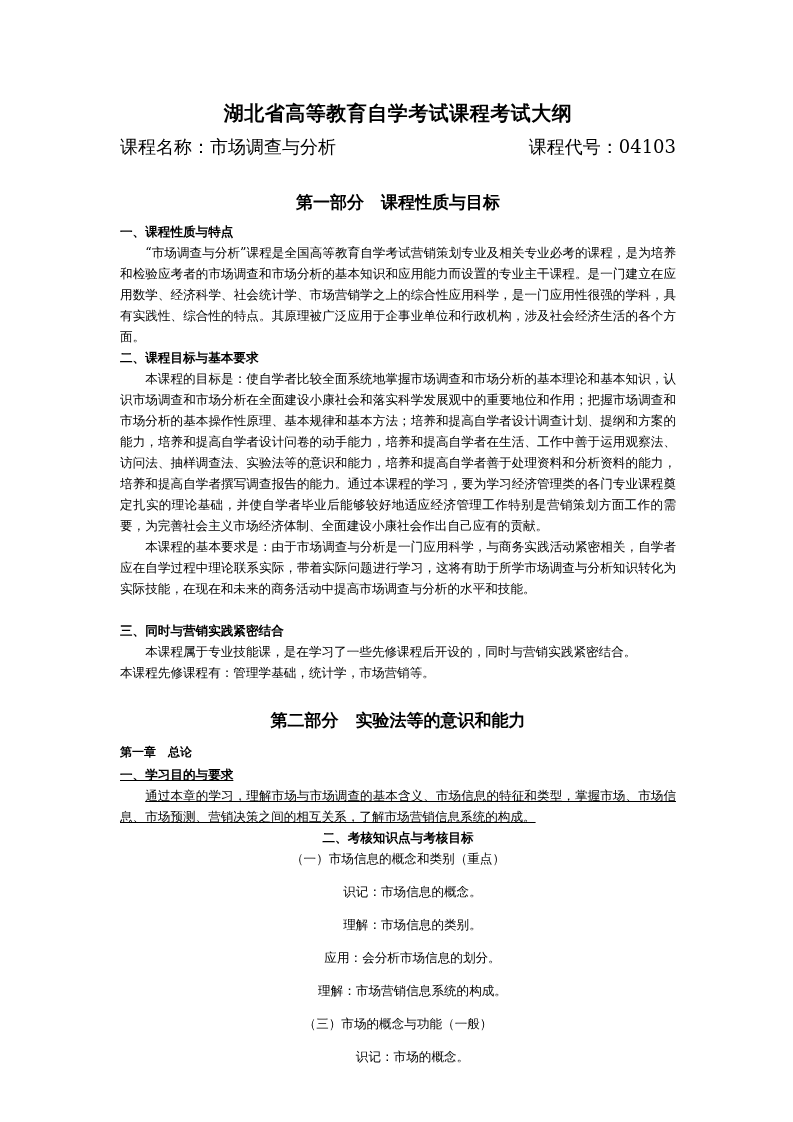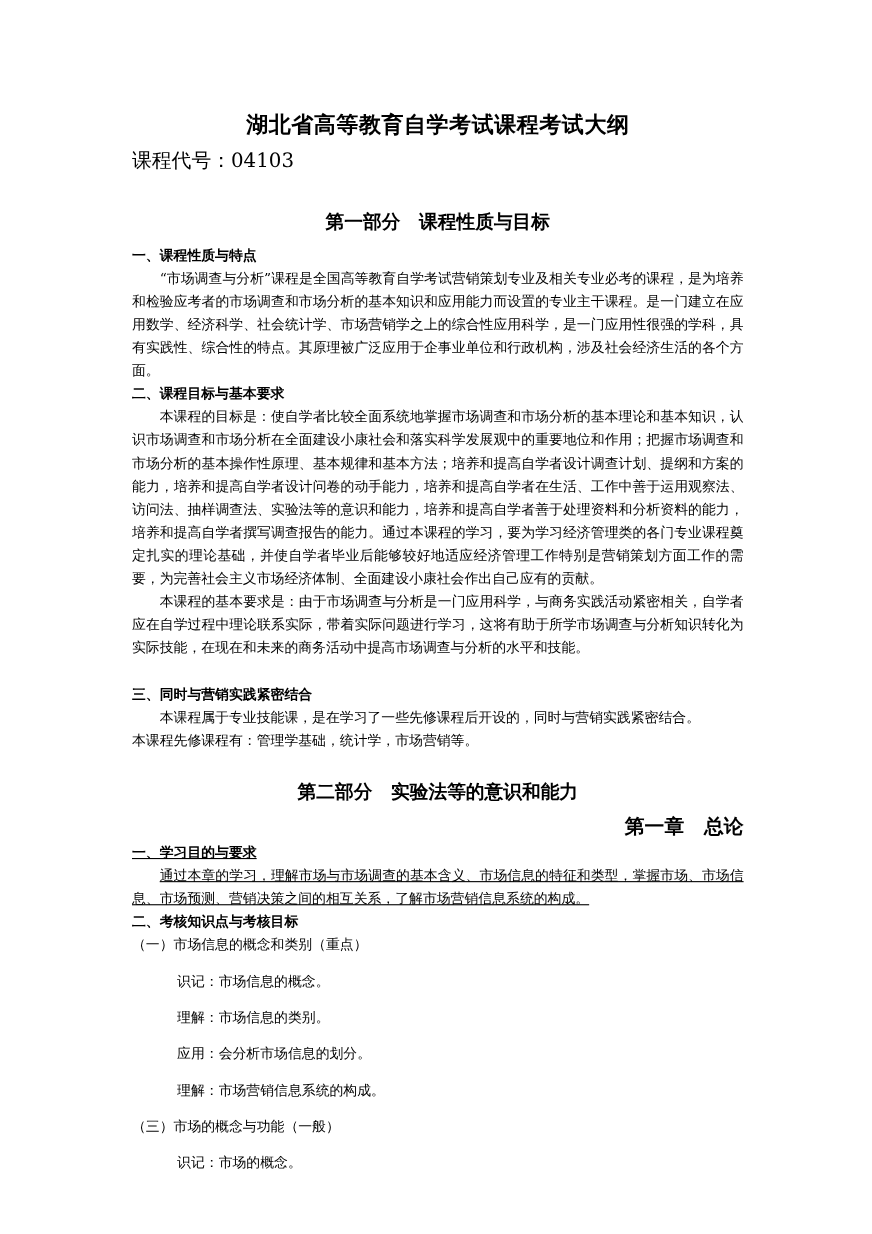--- a/index.html
+++ b/index.html
@@ -17,40 +17,41 @@
   .course-row {
     position: absolute; top: 134px; left: 0; width: 556px;
     font-size: 18px; line-height: 26px; display: flex; justify-content: space-between;
   }
   .part-title {
     position: absolute; left: 0; width: 556px; text-align: center;
     font-family: "DejaVu Sans", "Liberation Sans", sans-serif;
     font-weight: bold; font-size: 17px; line-height: 24px;
   }
   .chapter-title {
-    position: absolute; left: 0; width: 556px; text-align: right;
+    position: absolute; left: 0; width: 556px; text-align: left;
     font-family: "DejaVu Sans", "Liberation Sans", sans-serif;
-    font-weight: bold; font-size: 18px; line-height: 20px;
+    font-weight: bold; font-size: 12px; line-height: 20px;
   }
   .block { position: absolute; left: 0; width: 556px; font-size: 12.6px; line-height: 21px; }
   .h2 {
     font-family: "DejaVu Sans", "Liberation Sans", sans-serif;
     font-weight: bold; font-size: 12.6px; line-height: 21px; margin: 0;
   }
   .p { margin: 0; text-indent: 2em; text-align: justify; }
   .sub { margin: 0; }
   .item { margin: 12px; padding-left: 29px; }
 </style>
 </head>
 <body>
 
 <div class="page">
 
   <div class="title">湖北省高等教育自学考试课程考试大纲</div>
   <div class="course-row">
+    <span>课程名称：市场调查与分析</span>
     <span>课程代号：04103</span>
   </div>
 
   <div class="part-title" style="top:190px;">第一部分　课程性质与目标</div>
 
   <div class="block" style="top:221px;">
     <p class="h2">一、课程性质与特点</p>
     <p class="p">“市场调查与分析”课程是全国高等教育自学考试营销策划专业及相关专业必考的课程，是为培养和检验应考者的市场调查和市场分析的基本知识和应用能力而设置的专业主干课程。是一门建立在应用数学、经济科学、社会统计学、市场营销学之上的综合性应用科学，是一门应用性很强的学科，具有实践性、综合性的特点。其原理被广泛应用于企事业单位和行政机构，涉及社会经济生活的各个方面。</p>
   </div>
 
@@ -67,21 +68,21 @@
   </div>
 
   <div class="part-title" style="top:708px;">第二部分　实验法等的意识和能力</div>
   <div class="chapter-title" style="top:742px;">第一章　总论</div>
 
   <div class="block" style="top:764px;text-decoration:underline;">
     <p class="h2">一、学习目的与要求</p>
     <p class="p">通过本章的学习，理解市场与市场调查的基本含义、市场信息的特征和类型，掌握市场、市场信息、市场预测、营销决策之间的相互关系，了解市场营销信息系统的构成。</p>
   </div>
 
-  <div class="block" style="top:827px;">
+  <div class="block" style="top:827px;text-align:center;">
     <p class="h2">二、考核知识点与考核目标</p>
     <p class="sub">（一）市场信息的概念和类别（重点）</p>
     <p class="item">识记：市场信息的概念。</p>
     <p class="item">理解：市场信息的类别。</p>
     <p class="item">应用：会分析市场信息的划分。</p>
     <p class="item">理解：市场营销信息系统的构成。</p>
     <p class="sub">（三）市场的概念与功能（一般）</p>
     <p class="item">识记：市场的概念。</p>
   </div>
 

